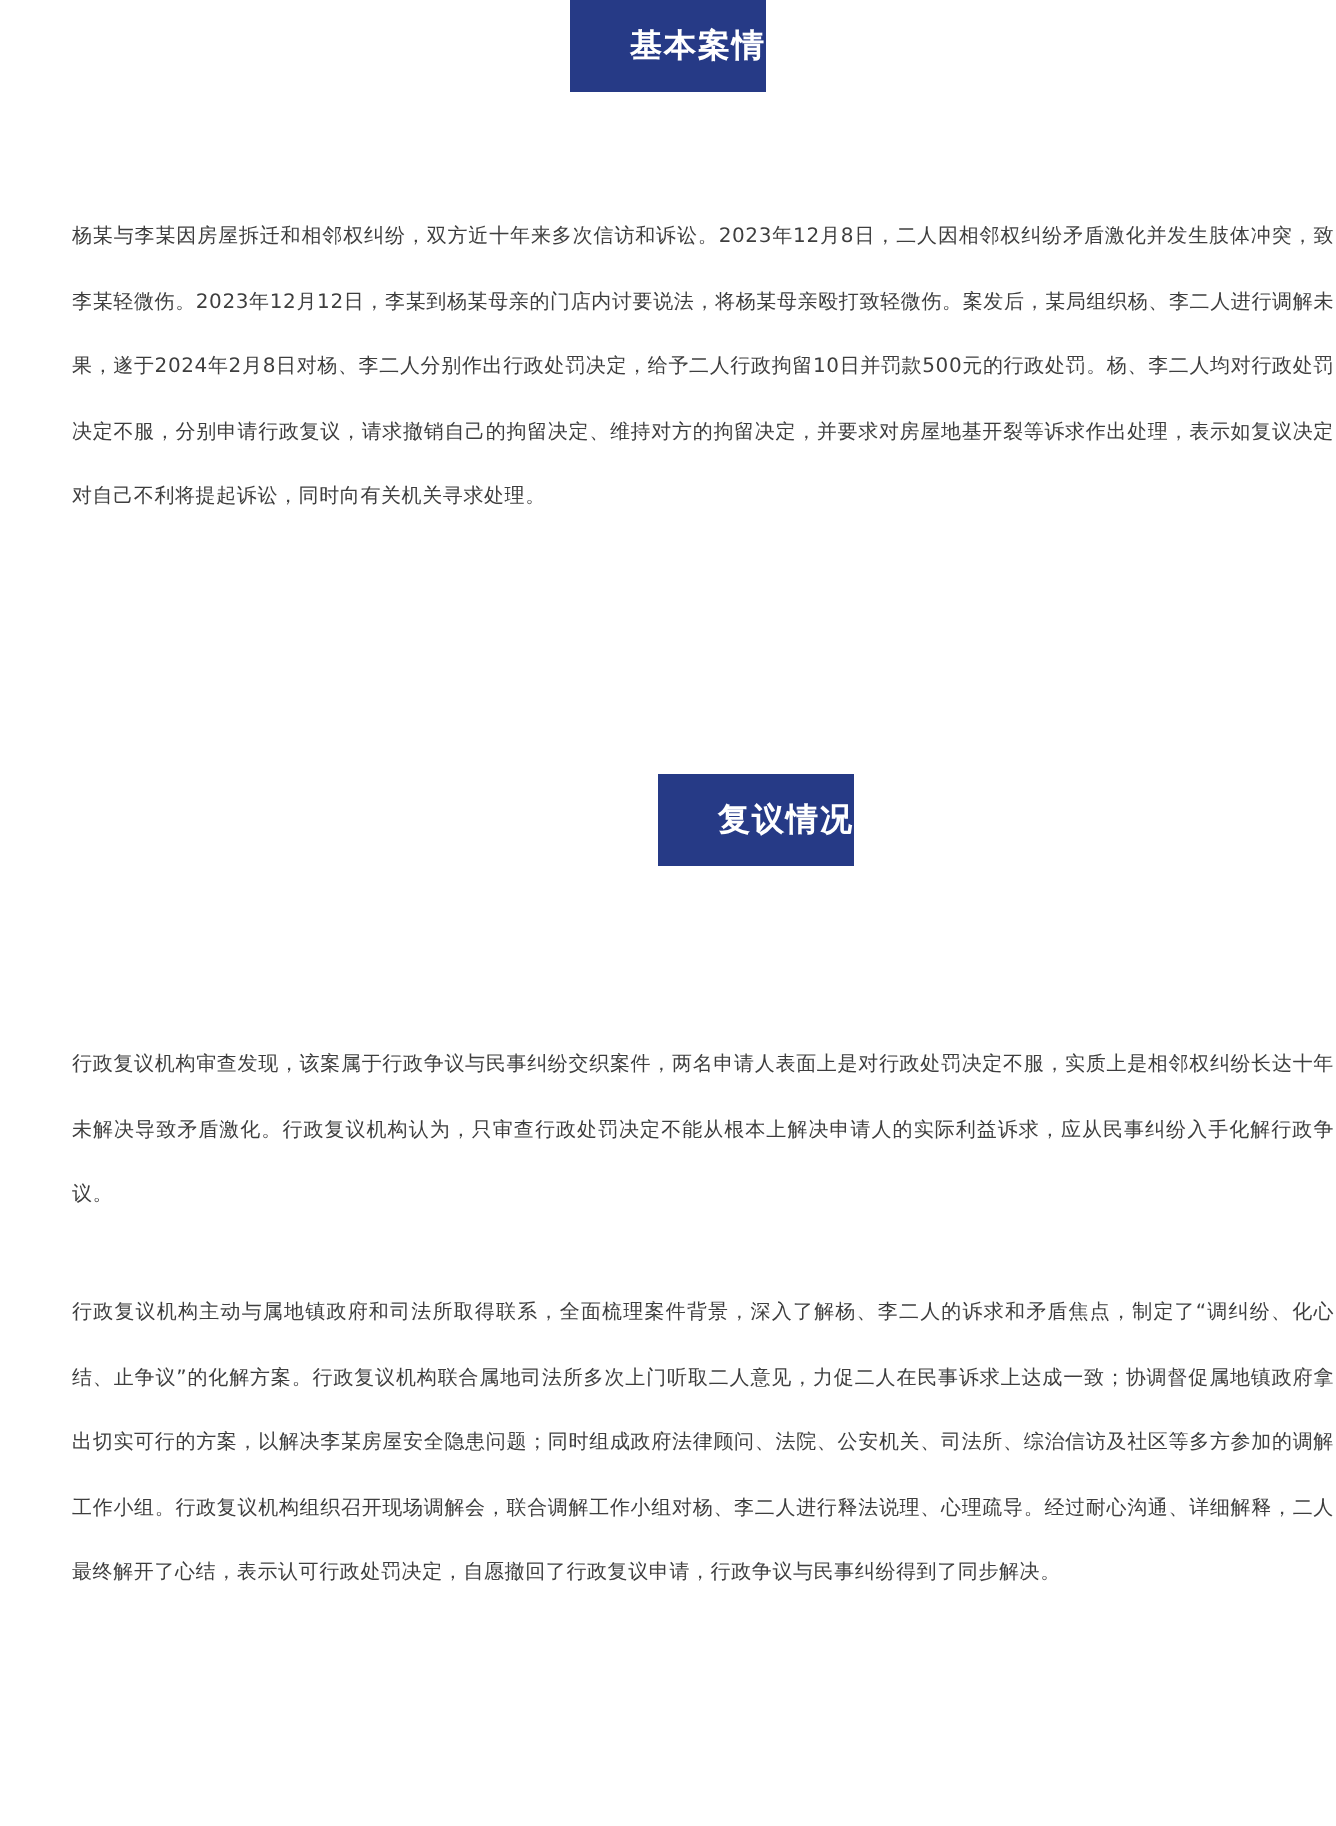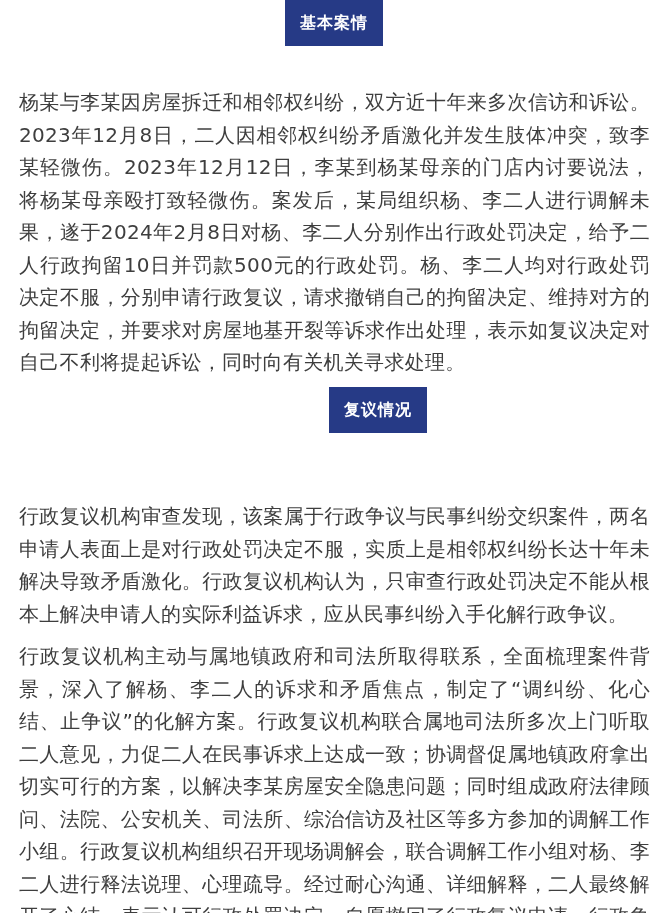--- a/index.html
+++ b/index.html
@@ -4,37 +4,37 @@
 <style>
   html, body { margin: 0; padding: 0; background: #ffffff; }
   body {
     width: 668px; height: 913px; overflow: hidden; position: relative;
     font-family: "DejaVu Sans", "Liberation Sans", sans-serif;
     color: #3e3e3e;
   }
   .heading-wrap { position: absolute; left: 0; width: 668px; display: flex; justify-content: center; }
   .heading {
     background: #263a86; color: #ffffff; font-weight: bold;
-    font-size: 16px; line-height: 46px; height: 46px; width: 98px; text-align: center;
+    font-size: 16px; line-height: 46px; height: 46px; width: 98px; text-align: right;
     letter-spacing: 1px;
   }
   .para {
     position: absolute; left: 19px; width: 631px;
-    font-size: 20px; line-height: 32.5px; text-align: justify;
-    letter-spacing: 0.3px; margin: 0;
+    font-size: 10px; line-height: 32.5px; text-align: justify;
+    letter-spacing: 0.3px; margin: 17px;
   }
 </style>
 </head>
 <body>
 
 <div class="heading-wrap" style="top:0px;">
   <div class="heading">基本案情</div>
 </div>
 
 <p class="para" style="top:86px;">杨某与李某因房屋拆迁和相邻权纠纷，双方近十年来多次信访和诉讼。2023年12月8日，二人因相邻权纠纷矛盾激化并发生肢体冲突，致李某轻微伤。2023年12月12日，李某到杨某母亲的门店内讨要说法，将杨某母亲殴打致轻微伤。案发后，某局组织杨、李二人进行调解未果，遂于2024年2月8日对杨、李二人分别作出行政处罚决定，给予二人行政拘留10日并罚款500元的行政处罚。杨、李二人均对行政处罚决定不服，分别申请行政复议，请求撤销自己的拘留决定、维持对方的拘留决定，并要求对房屋地基开裂等诉求作出处理，表示如复议决定对自己不利将提起诉讼，同时向有关机关寻求处理。</p>
 
 <div class="heading-wrap" style="top:387px;padding-left:44px;">
   <div class="heading">复议情况</div>
 </div>
 
 <p class="para" style="top:500px;">行政复议机构审查发现，该案属于行政争议与民事纠纷交织案件，两名申请人表面上是对行政处罚决定不服，实质上是相邻权纠纷长达十年未解决导致矛盾激化。行政复议机构认为，只审查行政处罚决定不能从根本上解决申请人的实际利益诉求，应从民事纠纷入手化解行政争议。</p>
 
-<p class="para" style="top:640px;">行政复议机构主动与属地镇政府和司法所取得联系，全面梳理案件背景，深入了解杨、李二人的诉求和矛盾焦点，制定了“调纠纷、化心结、止争议”的化解方案。行政复议机构联合属地司法所多次上门听取二人意见，力促二人在民事诉求上达成一致；协调督促属地镇政府拿出切实可行的方案，以解决李某房屋安全隐患问题；同时组成政府法律顾问、法院、公安机关、司法所、综治信访及社区等多方参加的调解工作小组。行政复议机构组织召开现场调解会，联合调解工作小组对杨、李二人进行释法说理、心理疏导。经过耐心沟通、详细解释，二人最终解开了心结，表示认可行政处罚决定，自愿撤回了行政复议申请，行政争议与民事纠纷得到了同步解决。</p>
+<p class="para" style="top:624px;">行政复议机构主动与属地镇政府和司法所取得联系，全面梳理案件背景，深入了解杨、李二人的诉求和矛盾焦点，制定了“调纠纷、化心结、止争议”的化解方案。行政复议机构联合属地司法所多次上门听取二人意见，力促二人在民事诉求上达成一致；协调督促属地镇政府拿出切实可行的方案，以解决李某房屋安全隐患问题；同时组成政府法律顾问、法院、公安机关、司法所、综治信访及社区等多方参加的调解工作小组。行政复议机构组织召开现场调解会，联合调解工作小组对杨、李二人进行释法说理、心理疏导。经过耐心沟通、详细解释，二人最终解开了心结，表示认可行政处罚决定，自愿撤回了行政复议申请，行政争议与民事纠纷得到了同步解决。</p>
 
 </body></html>

